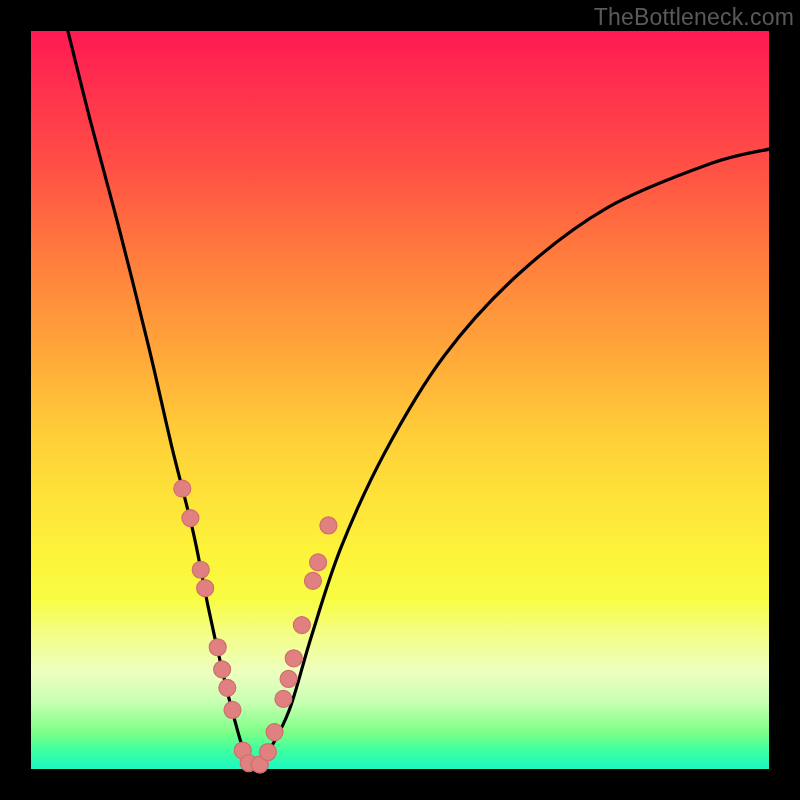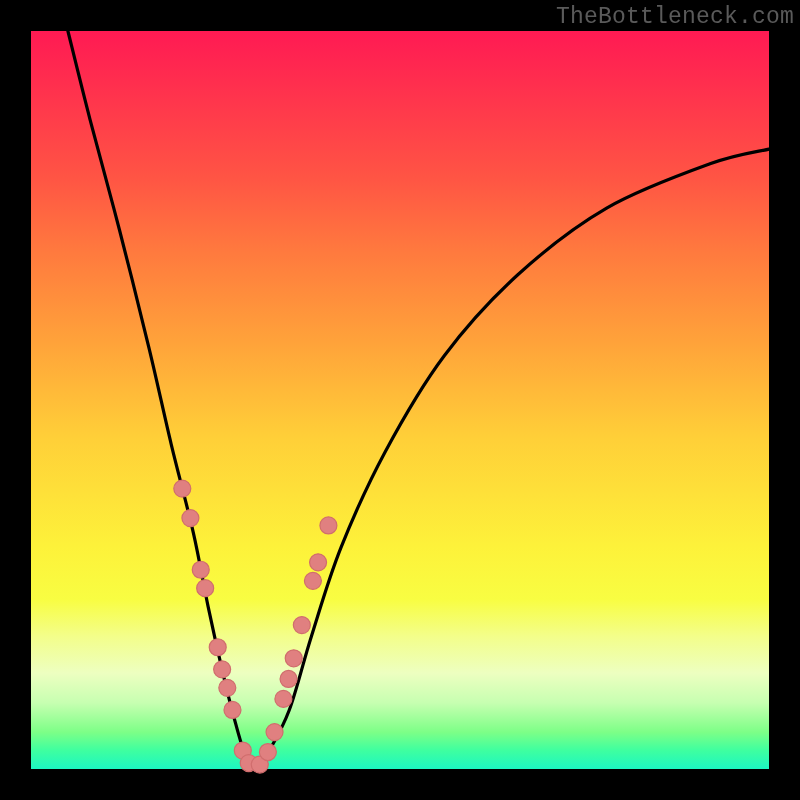--- a/index.html
+++ b/index.html
@@ -8,21 +8,20 @@
     width: 800px;
     height: 800px;
     overflow: hidden;
     background: #000;
     font-family: Arial, Helvetica, sans-serif;
   }
   .frame {
     position: absolute;
     inset: 0;
     background: #000;
-    font-family: Liberation Mono, monospace;
   }
   .plot-area {
     position: absolute;
     left: 31px;
     top: 31px;
     width: 738px;
     height: 738px;
     
     background: linear-gradient(
       to bottom,

